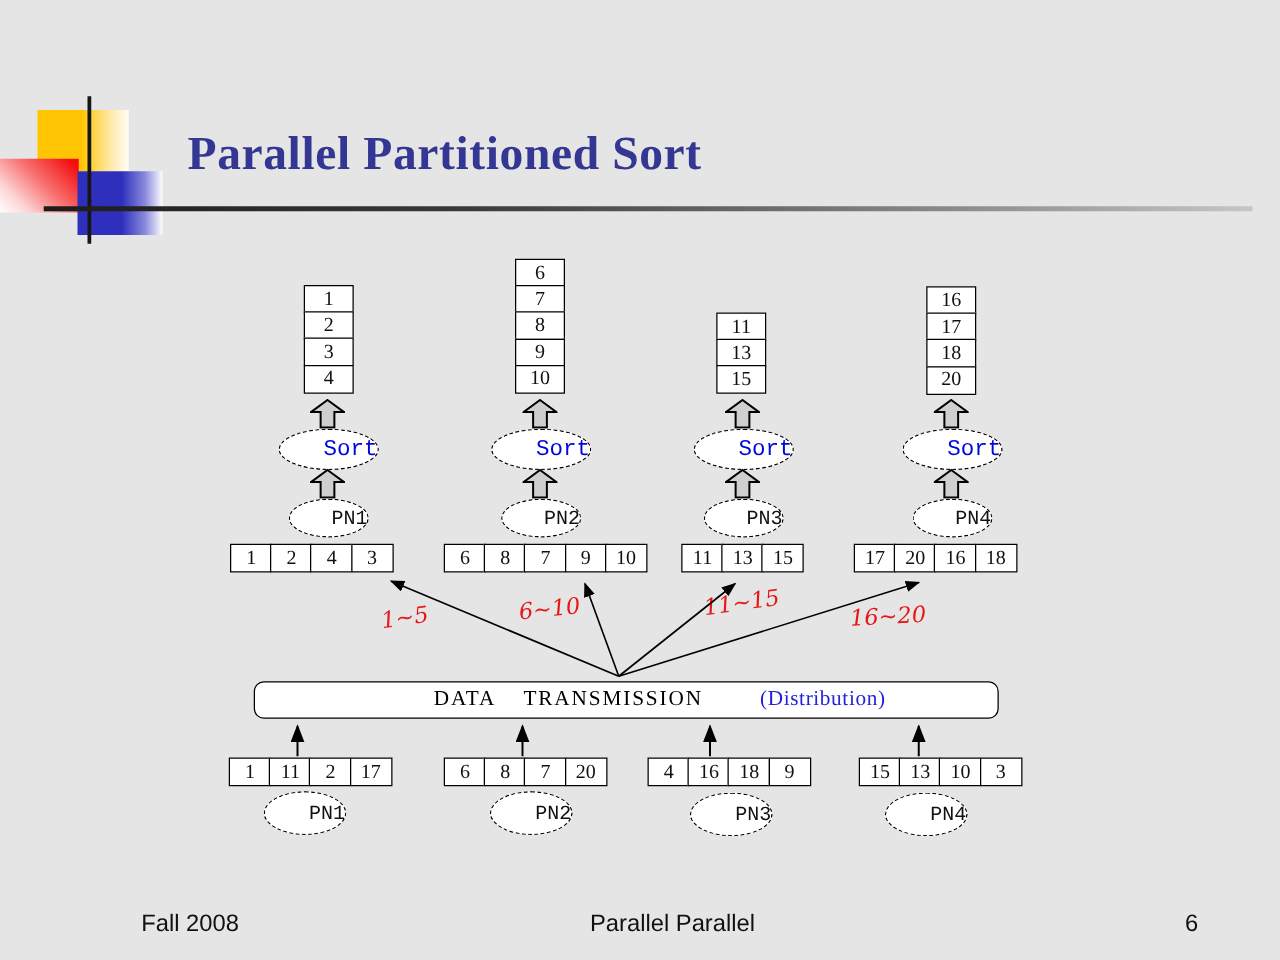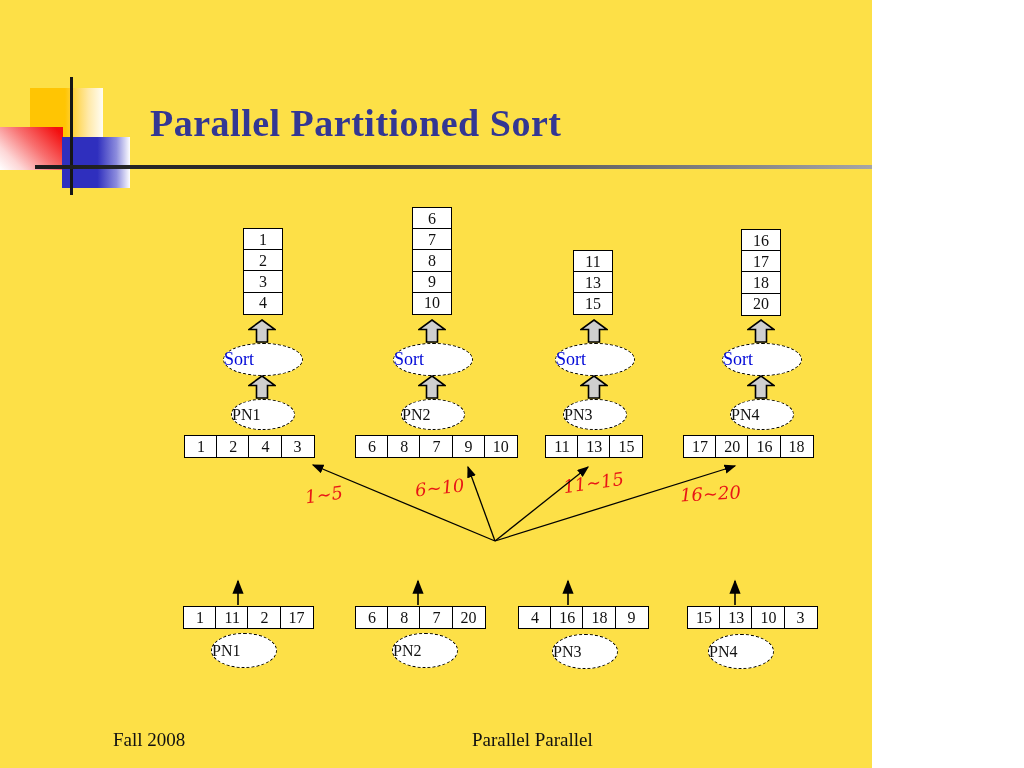--- a/index.html
+++ b/index.html
@@ -1,16 +1,16 @@
 <!DOCTYPE html>
 <html><head>
 <meta charset="utf-8">
 <style>
   html,body{margin:0;padding:0;background:#fff;}
-  .slide{position:relative;width:872px;height:768px;background:#fde047;overflow:hidden;
+  .slide{position:relative;width:1024px;height:768px;background:#e5e5e5;overflow:hidden;
          font-family:"Liberation Serif",serif;color:#111;}
 
   
   .sq{position:absolute;}
   .sq-yellow{left:30px;top:88px;width:73px;height:49px;
     background:linear-gradient(to right,#ffc503 48%,#ffe9a8 80%,#fffdf4 100%);}
   .sq-red{left:0;top:127px;width:63px;height:43px;
     background:linear-gradient(225deg,#f30f0f 8%,#f87070 45%,#fdd6d6 78%,#fff 100%);}
   .sq-blue{left:62px;top:137px;width:68px;height:51px;
     background:linear-gradient(to right,#2f2fbe 52%,#8c8cdd 80%,#fdfdff 100%);}
@@ -28,39 +28,39 @@
   .stack .vcell:first-child{margin-top:0;}
 
   
   .harray{position:absolute;display:flex;}
   .hcell{width:32px;height:21px;border:1.8px solid #000;margin-left:-1.8px;background:#fff;
     display:flex;align-items:center;justify-content:center;font-size:16px;}
   .harray .hcell:first-child{margin-left:0;}
 
   
   .ellipse{position:absolute;border:1.6px dashed #000;border-radius:50%;background:#fff;
-    display:flex;align-items:center;justify-content:flex-start;}
+    display:flex;align-items:center;justify-content:flex-end;font-family:Liberation Mono, monospace;}
   .sort-el{width:78px;height:31px;color:#0008d8;font-size:18px;}
   .pn-el{width:62px;height:29px;font-size:16px;}
   .pn-el-b{width:64px;height:33px;font-size:16px;}
 
   .blockarrow{position:absolute;}
 
   .range{position:absolute;color:#e81616;font-size:18px;font-style:italic;
     font-family:"DejaVu Serif",serif;white-space:nowrap;}
 
   .dtbox{position:absolute;left:203px;top:545px;width:594px;height:28px;background:#fff;
     border:1.7px solid #000;border-radius:8px;}
   .dtmain{position:absolute;left:143px;top:3px;font-size:17px;letter-spacing:1.5px;
     white-space:pre;color:#000;}
   .dtsub{position:absolute;left:404px;top:3px;font-size:17px;color:#2222dd;letter-spacing:.5px;}
 
   .arrows-overlay{position:absolute;left:0;top:0;width:1024px;height:768px;pointer-events:none;}
 
-  .footer{position:absolute;font-family:Liberation Serif, serif;font-size:19px;color:#111;}
+  .footer{position:absolute;font-family:Liberation Sans, sans-serif;font-size:19px;color:#111;}
   .f-left{left:113px;top:729px;}
   .f-center{left:472px;top:729px;}
   .f-page{left:948px;top:729px;}
 </style>
 </head>
 <body>
 
 <div class="slide">
 
   <div class="sq sq-yellow"></div>
@@ -204,20 +204,24 @@
   <div class="harray" style="left:687px;top:606px;">
     <div class="hcell">15</div>
     <div class="hcell">13</div>
     <div class="hcell">10</div>
     <div class="hcell">3</div>
   </div>
   <div class="ellipse pn-el-b" style="left:708px;top:634px;">
       <span>PN4</span>
     </div>
 
+  <div class="dtbox">
+    <span class="dtmain">DATA    TRANSMISSION</span>
+    <span class="dtsub">(Distribution)</span>
+  </div>
 
   <svg class="arrows-overlay" viewBox="0 0 1024 768">
     <defs>
       <marker id="ah" markerWidth="10" markerHeight="8" refX="8" refY="3.5" orient="auto">
         <path d="M0,0 L9,3.5 L0,7 Z" fill="#000"></path>
       </marker>
     </defs>
     <g stroke="#000" stroke-width="1.3" fill="none">
       <path d="M495,541 L313,465" marker-end="url(#ah)"></path>
       <path d="M495,541 L468,467" marker-end="url(#ah)"></path>

